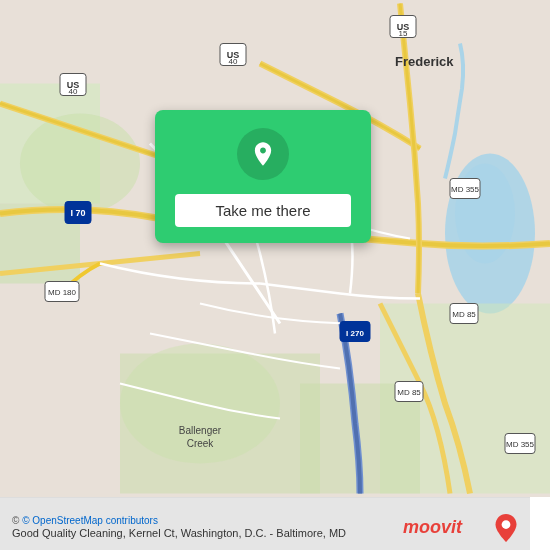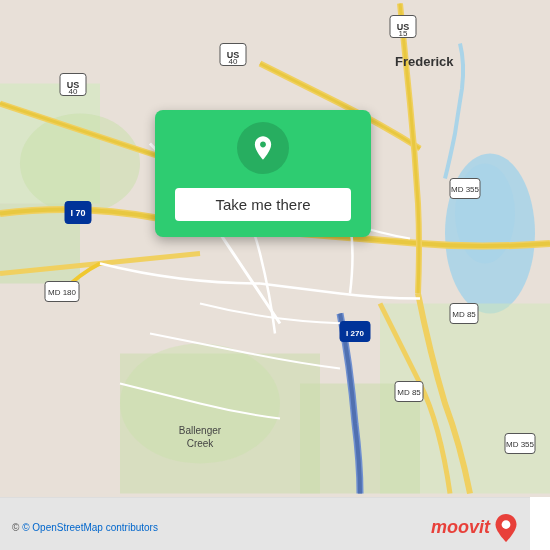--- a/index.html
+++ b/index.html
@@ -31,21 +31,21 @@
     .map-card {
       position: absolute;
       top: 110px;
       left: 155px;
       width: 216px;
       background-color: #2ecc71;
       border-radius: 8px;
       display: flex;
       flex-direction: column;
       align-items: center;
-      padding: 12px 20px 16px;
+      padding: 18px 20px 16px;
       box-shadow: 0 4px 12px rgba(0,0,0,0.3);
       z-index: 10;
     }
 
     .pin-icon {
       width: 52px;
       height: 52px;
       background: #27ae60;
       border-radius: 50%;
       display: flex;
@@ -100,20 +100,21 @@
       color: #333;
       max-width: 360px;
       line-height: 1.3;
     }
 
     .moovit-logo {
       display: flex;
       align-items: center;
       margin-left: 8px;
       flex-shrink: 0;
+      gap: 28px;
     }
 
     .moovit-text {
       font-size: 18px;
       font-weight: bold;
       color: #e8403a;
       font-style: italic;
     }
 
     .moovit-pin {
@@ -236,20 +237,21 @@
     <button class="take-me-btn">Take me there</button>
   </div>
 </div>
 
 <div id="bottom-bar">
   <div class="bottom-content">
     <div class="bottom-left">
       <div class="copyright-text">
         <span>© </span><span class="osm-link">© OpenStreetMap contributors</span>
       </div>
+      <div class="place-name">Good Quality Cleaning, Kernel Ct, Washington, D.C. - Baltimore, MD</div>
     </div>
     <div class="moovit-logo">
       <span class="moovit-text">moovit</span>
       <svg class="moovit-pin" viewBox="0 0 24 32" xmlns="http://www.w3.org/2000/svg">
         <path d="M12 0C5.4 0 0 5.4 0 12c0 8 12 20 12 20S24 20 24 12C24 5.4 18.6 0 12 0z" fill="#e8403a"></path>
         <circle cx="12" cy="12" r="5" fill="white"></circle>
       </svg>
     </div>
   </div>
 </div>

